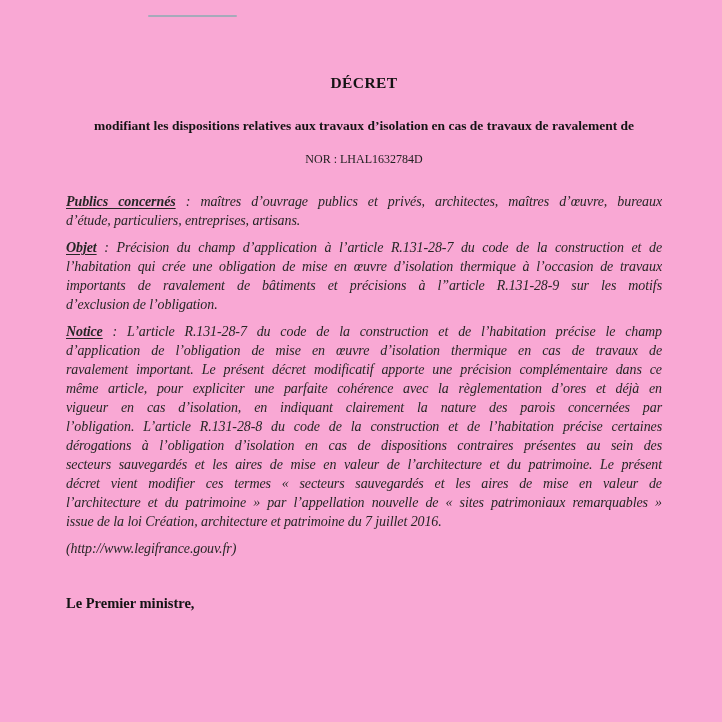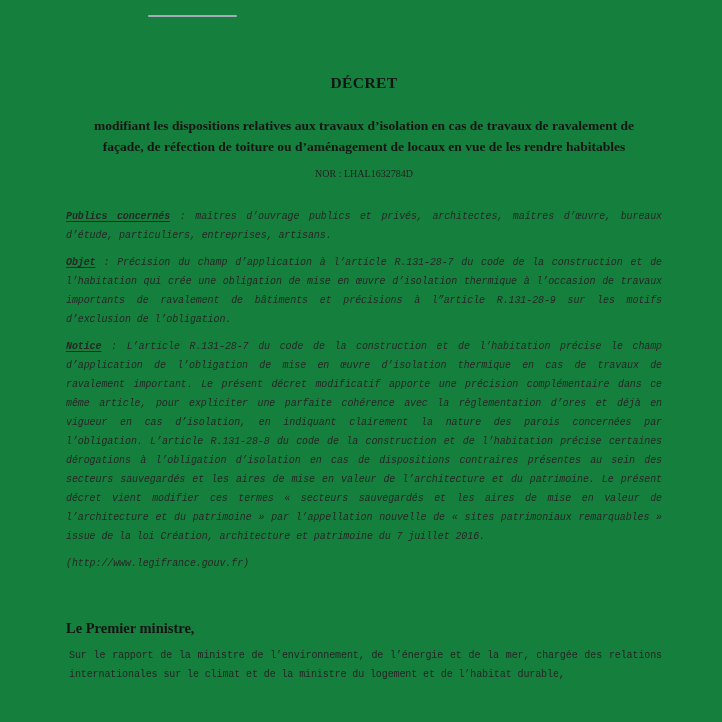--- a/index.html
+++ b/index.html
@@ -1,20 +1,20 @@
 <!DOCTYPE html>
 <html><head>
 <meta charset="utf-8">
 <style>
   html, body { margin: 0; padding: 0; }
   .page {
     position: relative;
     width: 722px;
     height: 722px;
-    background: #15803d;
+    background: #f9a8d4;
     overflow: hidden;
     font-family: "Liberation Serif", serif;
     color: #1e1e1e;
     box-sizing: border-box;
   }
   .header-rule {
     position: absolute;
     top: 15px;
     left: 148px;
     width: 89px;
@@ -37,55 +37,54 @@
     margin-top: 23px;
   }
   .subtitle .sub-line {
     text-align: center;
     font-weight: bold;
     font-size: 13.5px;
     line-height: 21px;
     color: #141414;
   }
   .nor {
-    margin-top: 8px;
+    margin-top: 14px;
     text-align: center;
-    font-size: 10px;
+    font-size: 12px;
     line-height: 18px;
     color: #202020;
   }
   .summary {
     margin-top: 24px;
   }
   .para {
     margin: 0 0 8px 0;
   }
   .line {
-    font-size: 10px;
+    font-size: 14px;
     line-height: 19px;
     letter-spacing: -0.1px;
     text-align: justify;
     text-align-last: justify;
-    font-family: Liberation Mono, monospace;
   }
   .line.last {
     text-align-last: left;
   }
   .summary .line {
     font-style: italic;
     color: #262626;
   }
   .plabel {
     font-weight: bold;
     text-decoration: underline;
     text-underline-offset: 2px;
     text-decoration-thickness: 1px;
   }
   .closing {
-    margin-top: 46px;
+    margin-top: 36px;
   }
   .premier {
     font-weight: bold;
     font-size: 14.5px;
     line-height: 19px;
     color: #141414;
   }
   .rapport {
     margin-top: 8px;
     padding-left: 3px;
@@ -100,21 +99,20 @@
 
 <div class="page">
   <div class="header-rule"></div>
 
   <div class="content">
 
     <div class="doc-title">DÉCRET</div>
 
     <div class="subtitle">
       <div class="sub-line">modifiant les dispositions relatives aux travaux d’isolation en cas de travaux de ravalement de</div>
-      <div class="sub-line">façade, de réfection de toiture ou d’aménagement de locaux en vue de les rendre habitables</div>
     </div>
 
     <div class="nor">NOR : LHAL1632784D</div>
 
     <div class="summary">
 
       <div class="para">
         <div class="line"><span class="plabel">Publics concernés</span><span> : maîtres d’ouvrage publics et privés, architectes, maîtres d’œuvre, bureaux</span></div>
         <div class="line last">d’étude, particuliers, entreprises, artisans.</div>
       </div>
@@ -142,20 +140,16 @@
       </div>
 
       <div class="para">
         <div class="line last">(http://www.legifrance.gouv.fr)</div>
       </div>
 
     </div>
 
     <div class="closing">
       <div class="premier">Le Premier ministre,</div>
-      <div class="rapport">
-        <div class="line">Sur le rapport de la ministre de l’environnement, de l’énergie et de la mer, chargée des relations</div>
-        <div class="line last">internationales sur le climat et de la ministre du logement et de l’habitat durable,</div>
-      </div>
     </div>
 
   </div>
 </div>
 
 </body></html>

